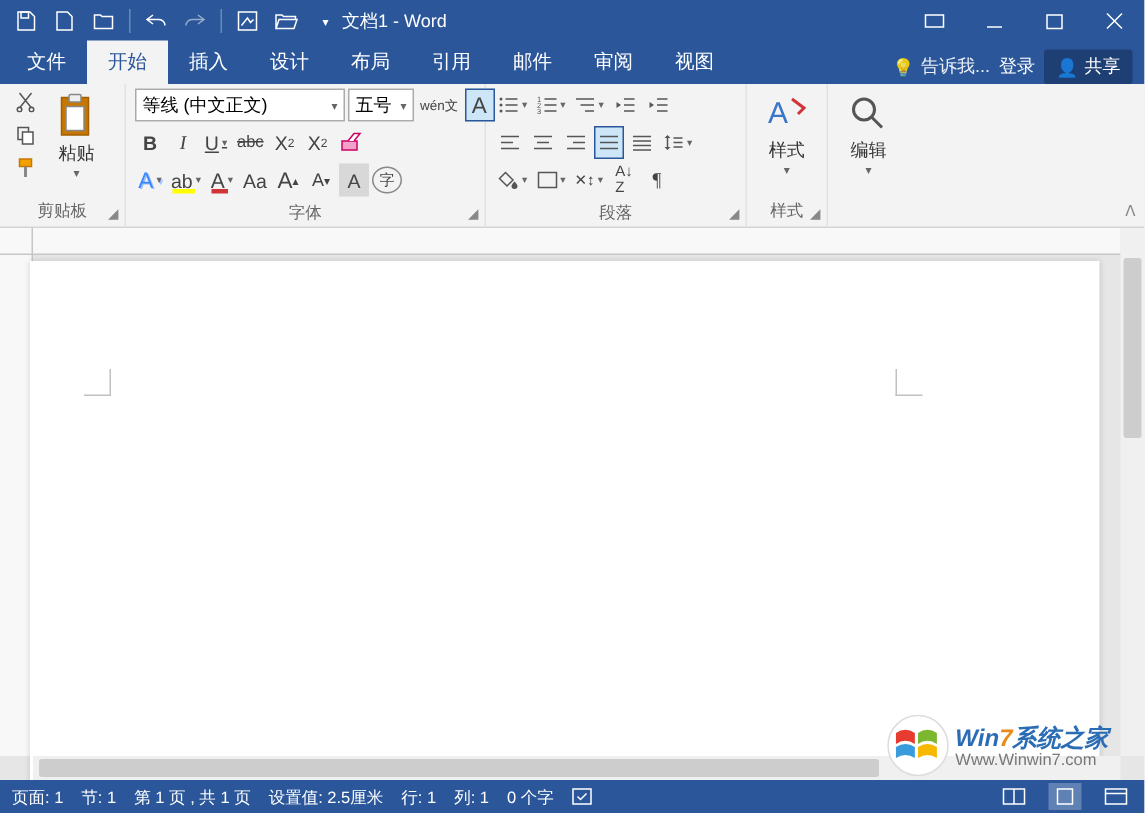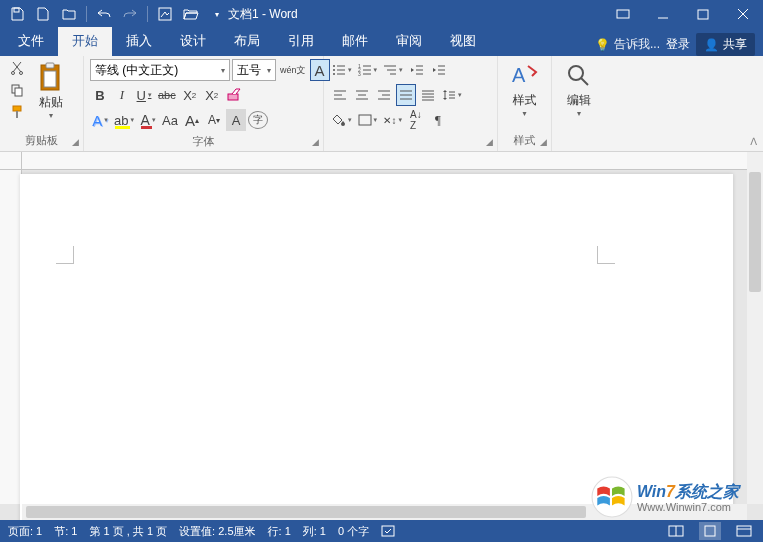--- a/index.html
+++ b/index.html
@@ -412,20 +412,23 @@
         <div class="ibtn" style="font-size:10px">
             <span>✕↕</span>
             <span class="dd">▾</span>
           </div>
         <div class="ibtn" style="font-size:10px">
             <span>A↓<br>Z</span>
           </div>
         <div class="ibtn" style="font-family:serif">¶</div>
       </div>
     </div>
+    <div class="group-label">
+        <span>段落</span>
+      </div>
     <div class="group-dialog">◢</div>
   </div>
 
   <div class="group styles" style="width:54px">
     <div class="group-body" style="justify-content:center">
       <div class="big">
         <div class="ic">
             <svg width="30" height="28" viewBox="0 0 30 28">
               <text x="2" y="20" font-size="20" font-family="serif" fill="#3a76c8">A</text>
               <path d="M18 4l8 6-4 4" fill="none" stroke="#d13438" stroke-width="2"></path>

